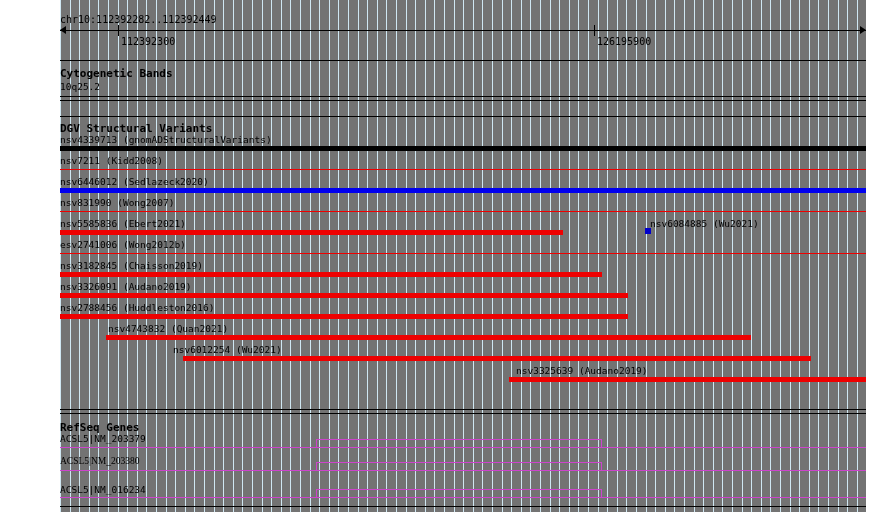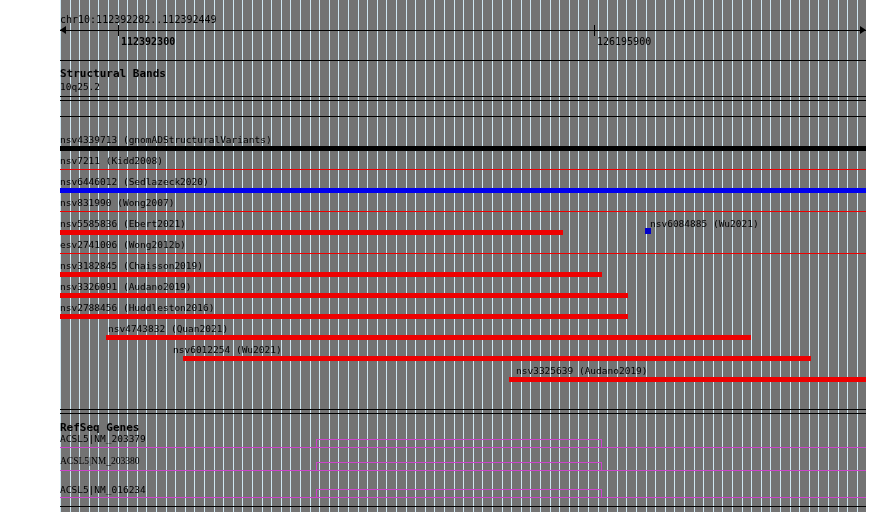--- a/index.html
+++ b/index.html
@@ -204,34 +204,35 @@
   <div class="leftmask"></div>
   <div class="rightmask"></div>
 
   <div class="coord-label" style="left:60px; top:14px;">chr10:112392282..112392449</div>
 
   <div class="ruler-axis"></div>
   <div class="arrow-left" style="left:60px;"></div>
   <div class="arrow-right" style="left:860px;"></div>
   <div class="tick" style="left:118px; top:25px; height:11px;"></div>
   <div class="tick" style="left:594px; top:25px; height:11px;"></div>
-  <div class="coord-label" style="left:121px; top:36px;font-weight:bold;">112392300</div>
+  <div class="coord-label" style="left:121px; top:36px;">112392300</div>
   <div class="coord-label" style="left:597px; top:36px;">126195900</div>
 
   <div class="hline" style="top:60px;"></div>
   <div class="hline" style="top:96px;"></div>
   <div class="hline" style="top:100px;"></div>
   <div class="hline" style="top:116px;"></div>
   <div class="hline" style="top:409px;"></div>
   <div class="hline" style="top:413px;"></div>
   <div class="hline" style="top:506px;"></div>
 
-  <div class="section-title" style="left:60px; top:67px;">Structural Bands</div>
+  <div class="section-title" style="left:60px; top:67px;">Cytogenetic Bands</div>
   <div class="track-label" style="left:60px; top:81px;">10q25.2</div>
 
+  <div class="section-title" style="left:60px; top:122px;">DGV Structural Variants</div>
 
   <div id="variant-layer">
       <div class="track-label" style="left: 60px; top: 134px;">nsv4339713 (gnomADStructuralVariants)</div>
       <div class="bar" style="left: 60px; top: 146px; width: 806px; background: rgb(0, 0, 0);"></div>
       <div class="track-label" style="left: 60px; top: 155px;">nsv7211 (Kidd2008)</div>
       <div class="bar" style="left: 60px; top: 169px; width: 806px; background: rgb(238, 0, 0); height: 1px;"></div>
       <div class="track-label" style="left: 60px; top: 176px;">nsv6446012 (Sedlazeck2020)</div>
       <div class="bar" style="left: 60px; top: 188px; width: 806px; background: rgb(0, 0, 238);"></div>
       <div class="track-label" style="left: 60px; top: 197px;">nsv831990 (Wong2007)</div>
       <div class="bar" style="left: 60px; top: 211px; width: 806px; background: rgb(238, 0, 0); height: 1px;"></div>

